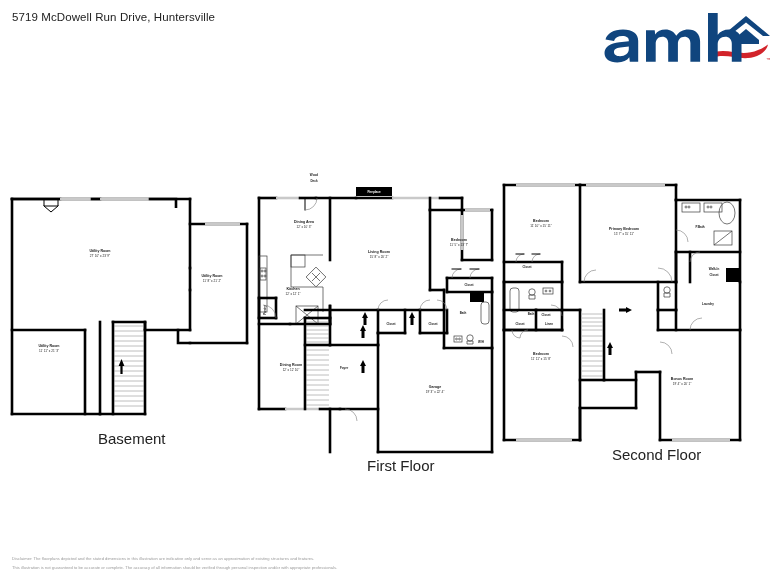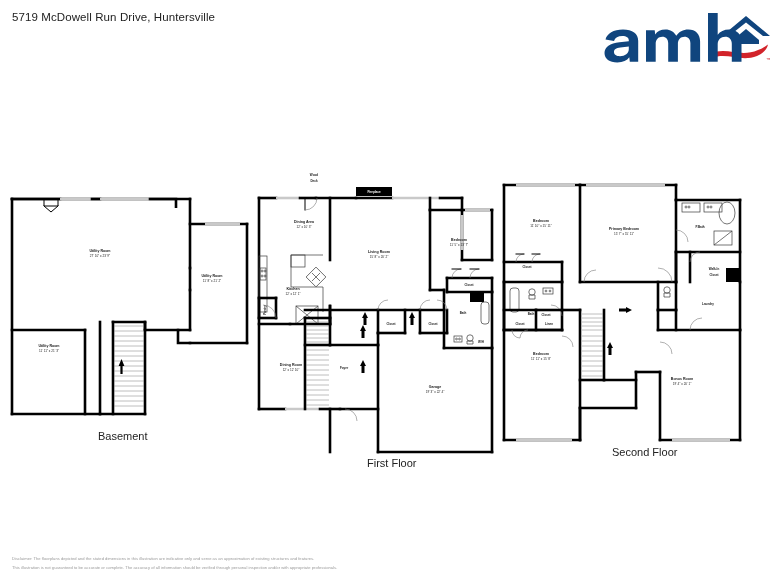--- a/index.html
+++ b/index.html
@@ -49,21 +49,21 @@
     left: 0;
     top: 0;
     width: 784px;
     height: 588px;
   }
   #plan svg { display: block; width: 784px; height: 588px; }
 
   
   .floor-caption {
     position: absolute;
-    font-size: 11px;
+    font-size: 15px;
     color: #222222;
     white-space: nowrap;
   }
   #caption-basement { left: 98px; top: 430px; }
   #caption-first    { left: 352px; top: 457px; padding-left: 15px; }
   #caption-second   { left: 612px; top: 446px; }
 
   
   #footer {
     position: absolute;

